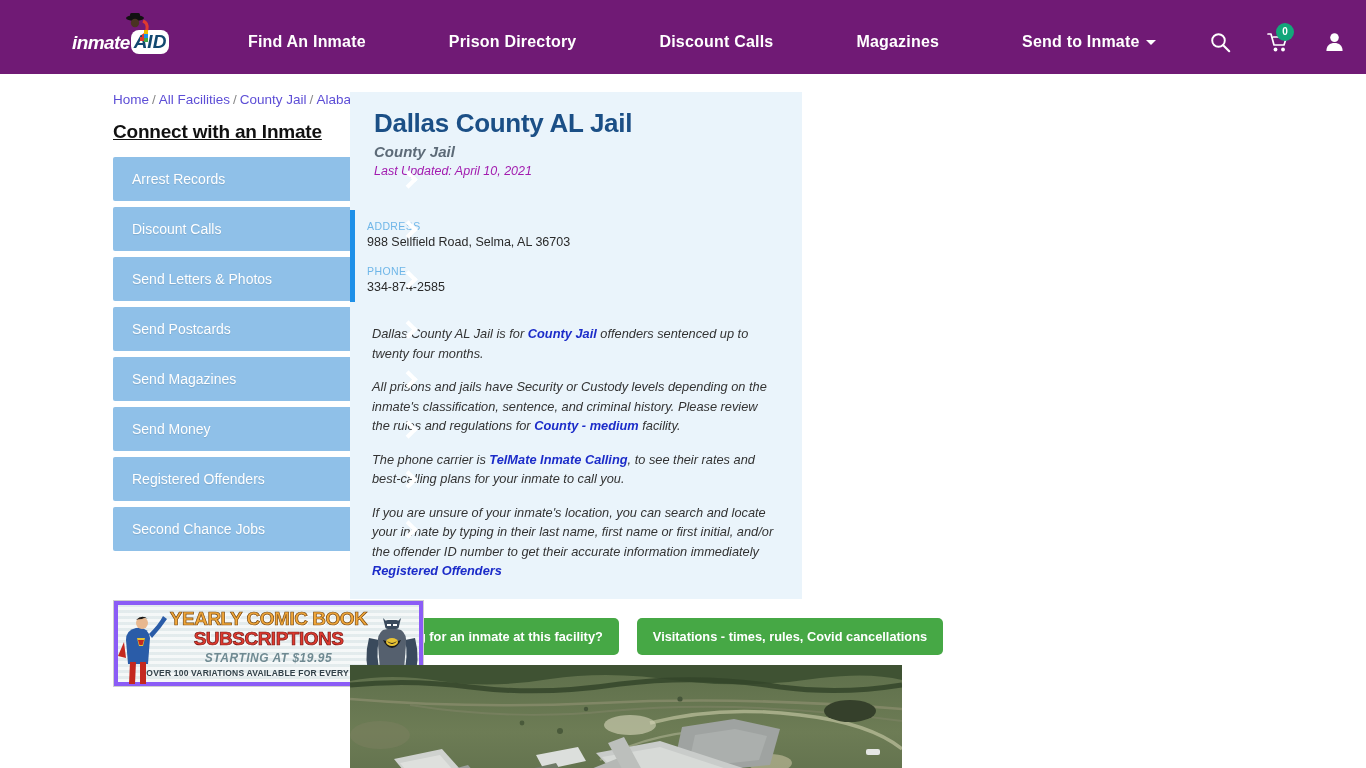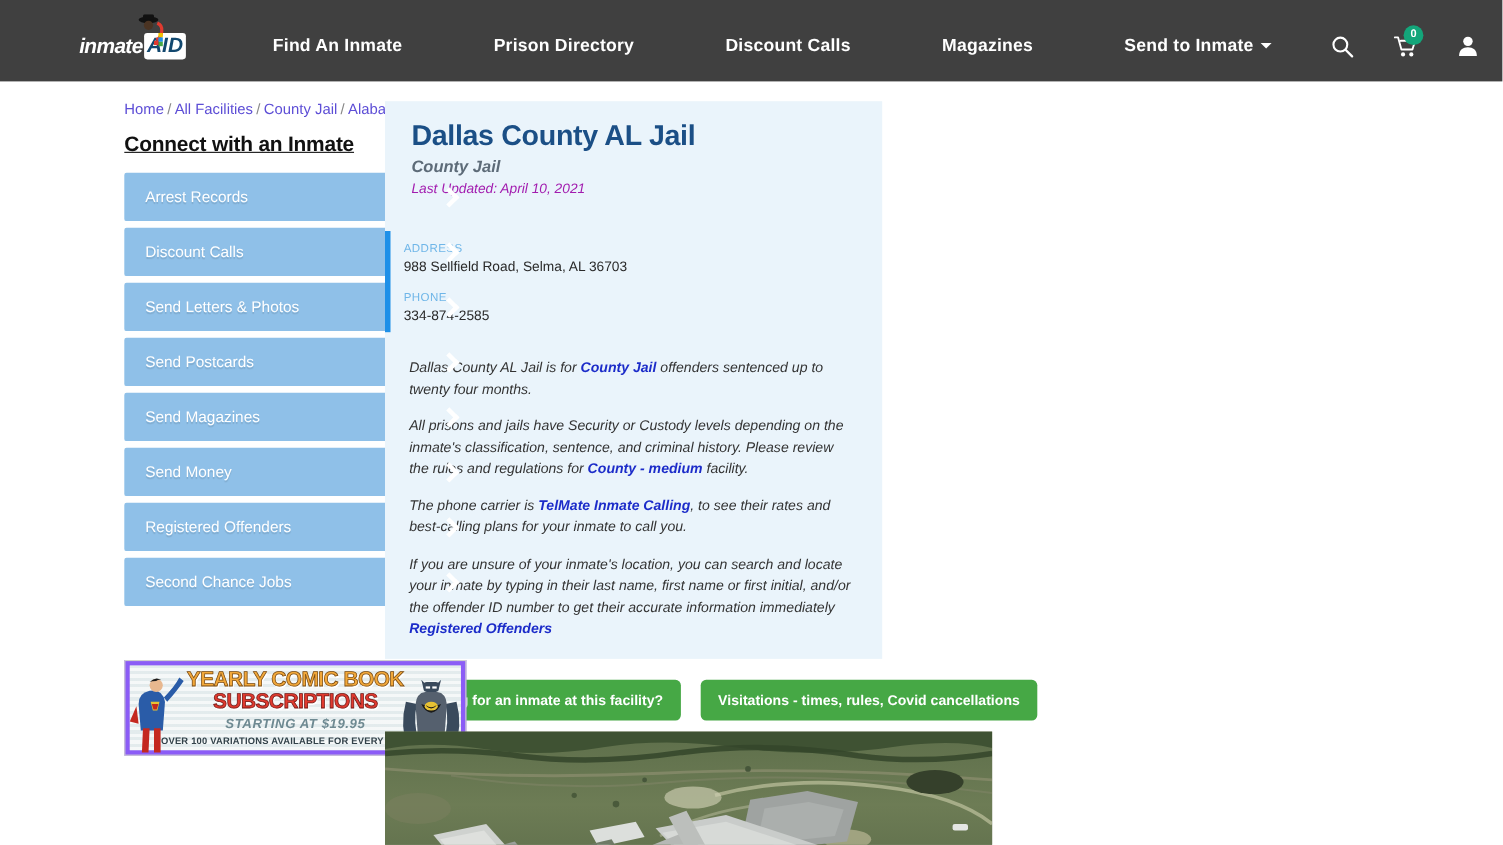--- a/index.html
+++ b/index.html
@@ -7,21 +7,21 @@
     margin: 0; padding: 0;
     width: 1366px; height: 768px;
     overflow: hidden;
     background: #ffffff;
     font-family: "Liberation Sans", sans-serif;
   }
 
   
   .topbar {
     height: 74px;
-    background: #404040;
+    background: #701a75;
     display: flex;
     align-items: center;
     padding: 10px 22px 0 72px;
     position: relative;
   }
   .logo {
     width: 120px; height: 40px;
     position: relative;
     display: flex; align-items: center;
     flex: 0 0 auto;
@@ -31,21 +31,21 @@
     font-weight: bold;
     color: #ffffff;
     letter-spacing: -0.6px;
     font-style: italic;
     line-height: 1;
   }
   .logo-aid {
     background: #ffffff;
     color: #12486f;
     padding: 1px 3px;
-    border-radius: 3px;
+    border-radius: 8px;
     margin-left: 1px;
     font-style: italic;
     font-weight: bold;
     font-size: 19px;
   }
   .logo-char {
     position: absolute;
     left: 48px; top: -9px;
     width: 34px; height: 34px;
   }

